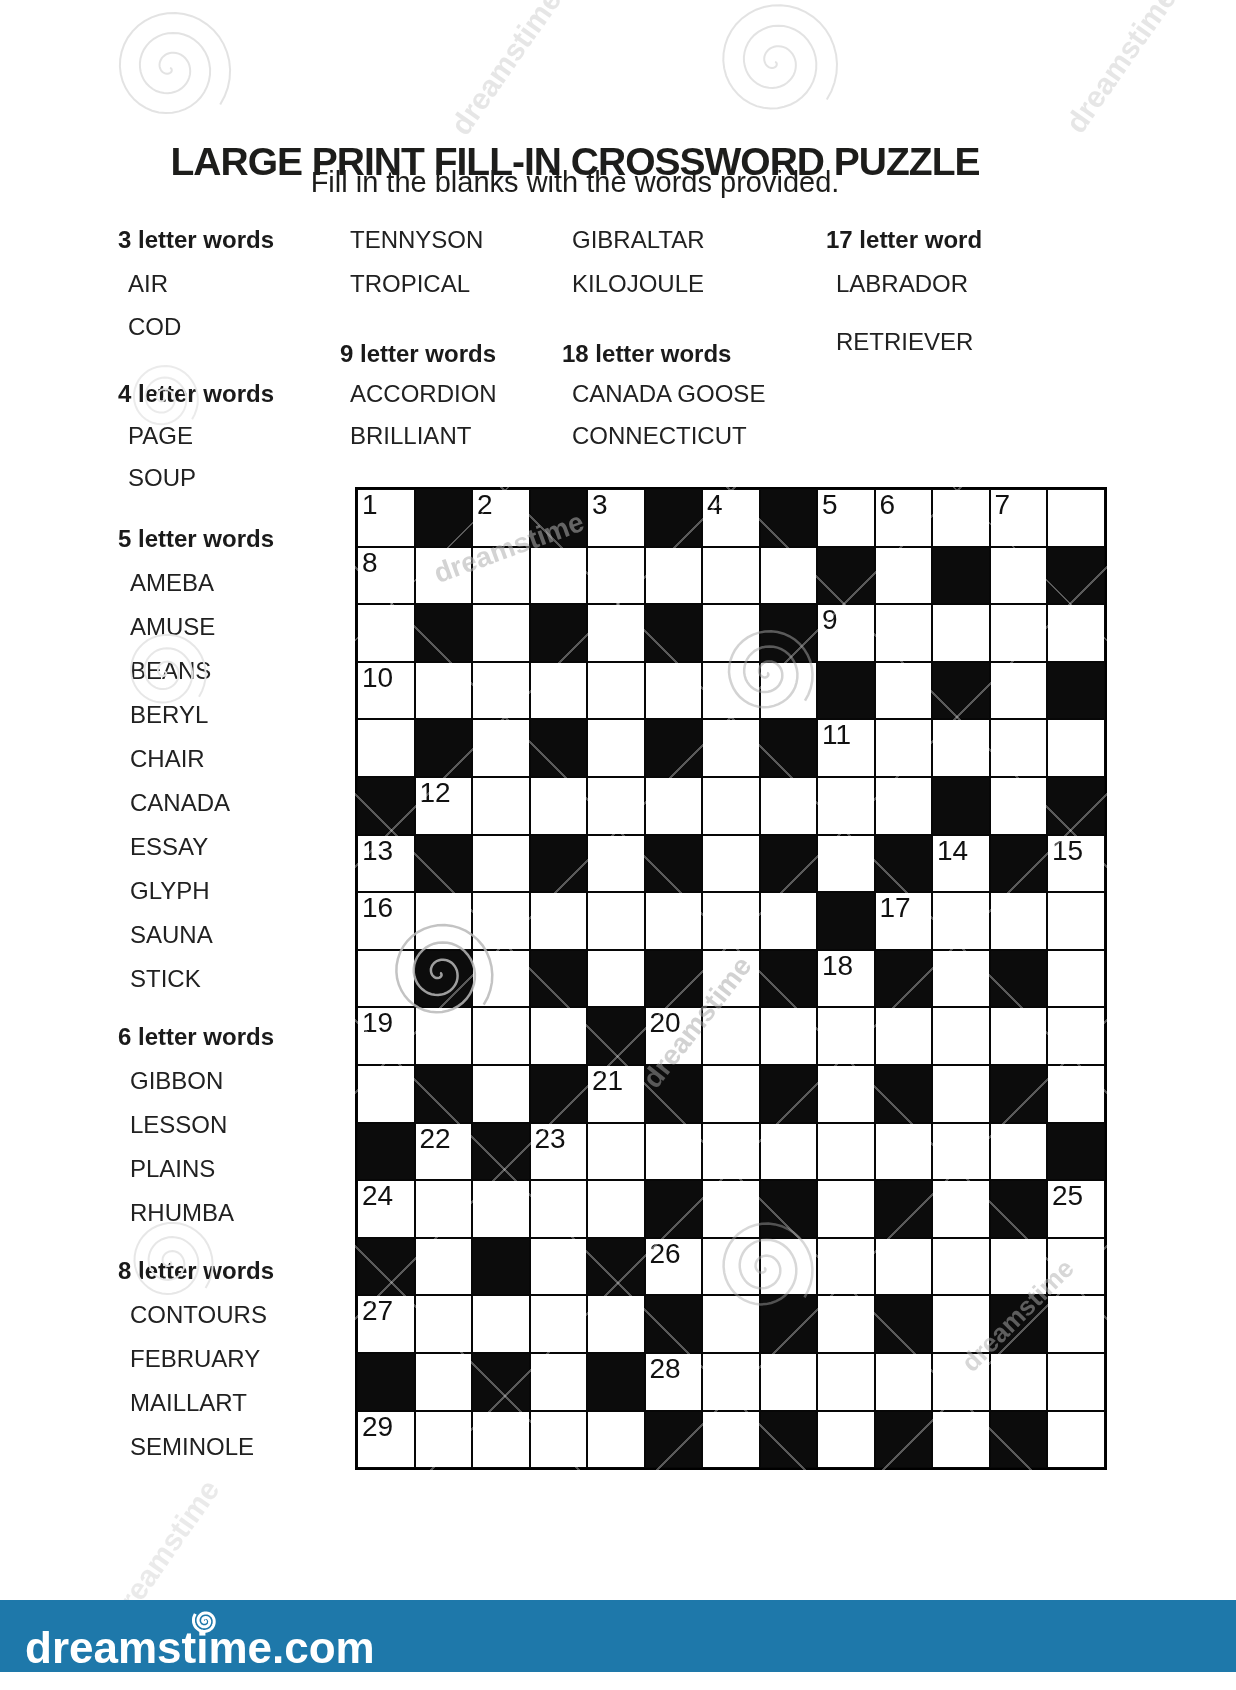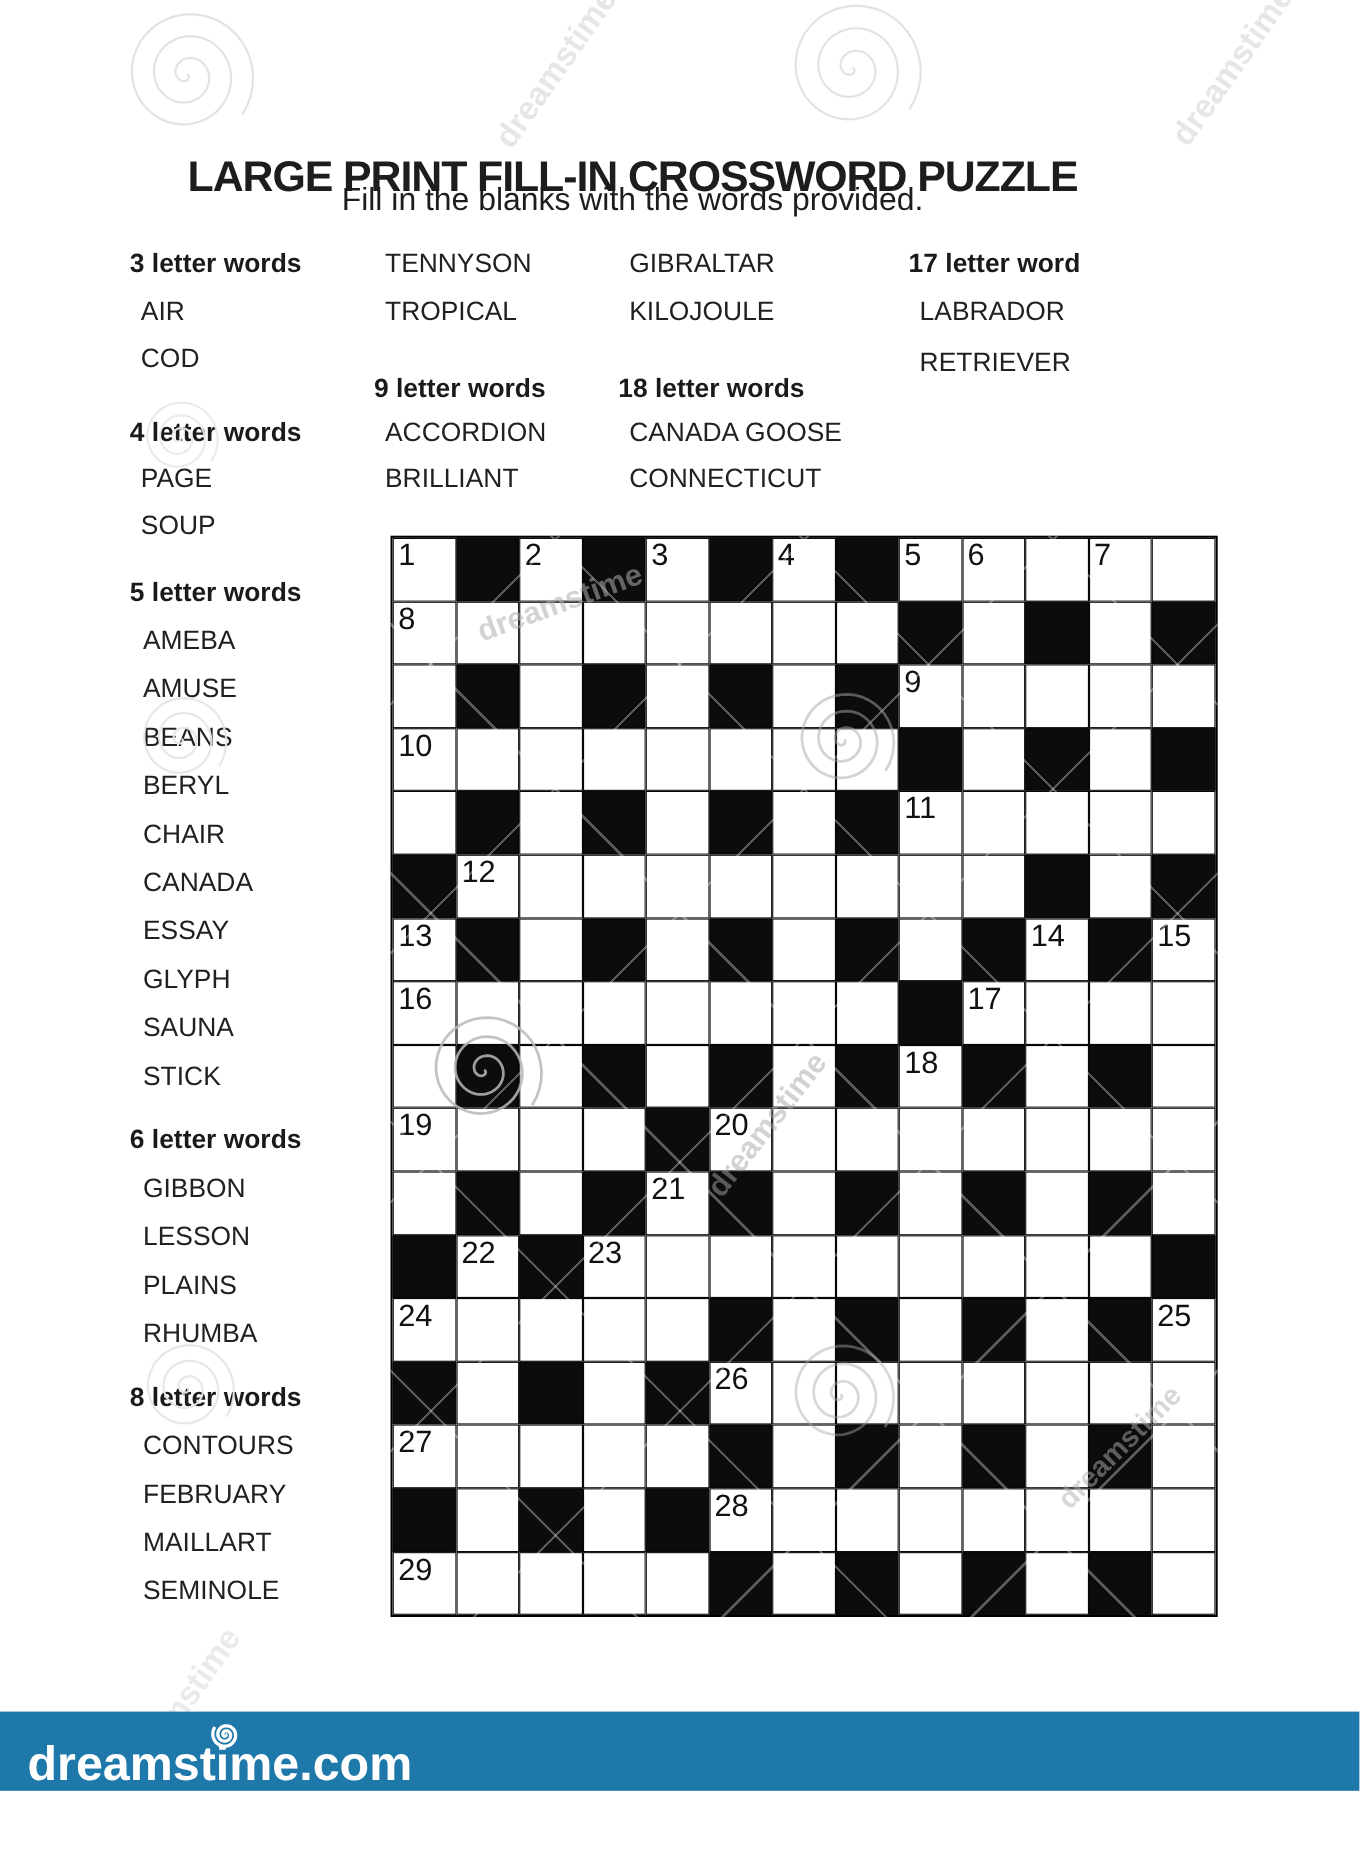--- a/index.html
+++ b/index.html
@@ -41,21 +41,21 @@
       repeating-linear-gradient(45deg,  transparent 0 158px, rgba(255,255,255,0.32) 158px 160px),
       repeating-linear-gradient(-45deg, transparent 0 158px, rgba(255,255,255,0.32) 158px 160px);
   }
   #wm-layer { position:absolute; inset:0; z-index:4; pointer-events:none; }
   .wm-text {
     position:absolute; font-weight:bold; white-space:nowrap;
     transform-origin:left bottom; line-height:1;
   }
   .wm-spiral { position:absolute; }
   .footer {
-    position:absolute; left:0; top:1556px; width:1236px; height:72px; z-index:5;
+    position:absolute; left:0; top:1600px; width:1236px; height:72px; z-index:5;
   }
   .brand {
     position:absolute; left:25px; top:26px; color:#fff;
     font-size:44px; font-weight:bold; letter-spacing:0px; line-height:1;
   }
   .brand-spiral { position:absolute; left:188px; top:4px; }
   .credit {
     position:absolute; right:30px; top:32px; color:#fff;
     font-size:27px; font-weight:bold; letter-spacing:0px;
   }
@@ -111,21 +111,21 @@
     <div class="bank-item heading" style="left: 340px; top: 342px;">9 letter words</div>
     <div class="bank-item" style="left: 350px; top: 382px;">ACCORDION</div>
     <div class="bank-item" style="left: 350px; top: 424px;">BRILLIANT</div>
     <div class="bank-item" style="left: 572px; top: 228px;">GIBRALTAR</div>
     <div class="bank-item" style="left: 572px; top: 272px;">KILOJOULE</div>
     <div class="bank-item heading" style="left: 562px; top: 342px;">18 letter words</div>
     <div class="bank-item" style="left: 572px; top: 382px;">CANADA GOOSE</div>
     <div class="bank-item" style="left: 572px; top: 424px;">CONNECTICUT</div>
     <div class="bank-item heading" style="left: 826px; top: 228px;">17 letter word</div>
     <div class="bank-item" style="left: 836px; top: 272px;">LABRADOR</div>
-    <div class="bank-item" style="left: 836px; top: 318px;">RETRIEVER</div>
+    <div class="bank-item" style="left: 836px; top: 330px;">RETRIEVER</div>
   </div>
 <div id="side-list">
     <div class="bank-item heading" style="left: 118px; top: 527px;">5 letter words</div>
     <div class="bank-item" style="left: 130px; top: 571px;">AMEBA</div>
     <div class="bank-item" style="left: 130px; top: 615px;">AMUSE</div>
     <div class="bank-item" style="left: 130px; top: 659px;">BEANS</div>
     <div class="bank-item" style="left: 130px; top: 703px;">BERYL</div>
     <div class="bank-item" style="left: 130px; top: 747px;">CHAIR</div>
     <div class="bank-item" style="left: 130px; top: 791px;">CANADA</div>
     <div class="bank-item" style="left: 130px; top: 835px;">ESSAY</div>

